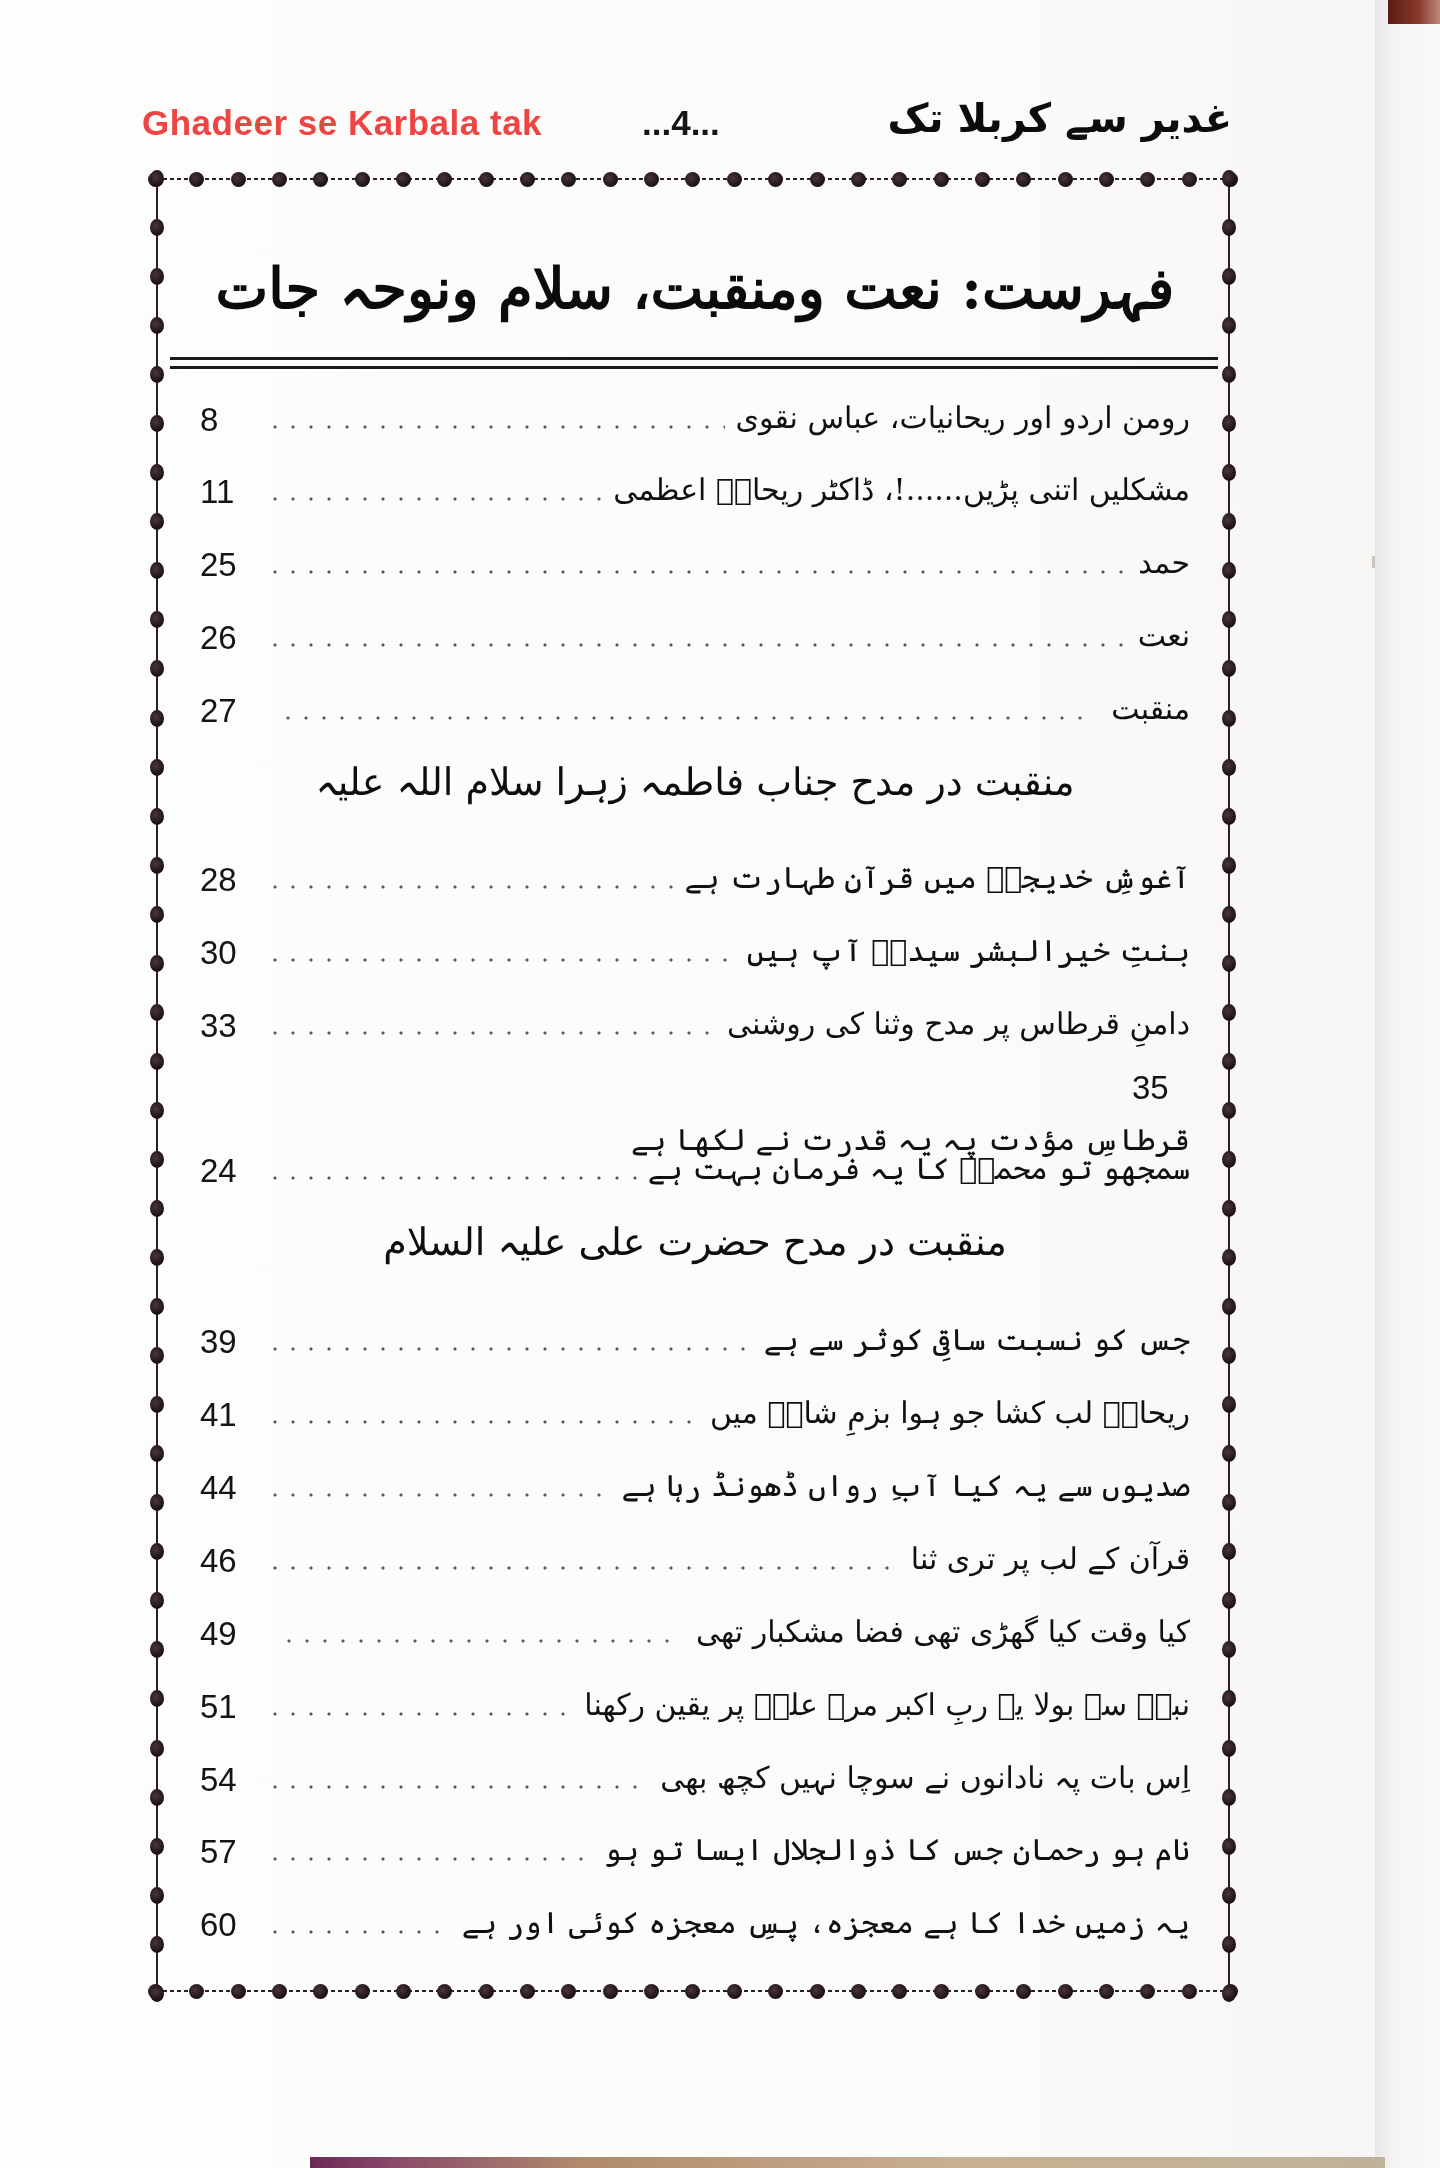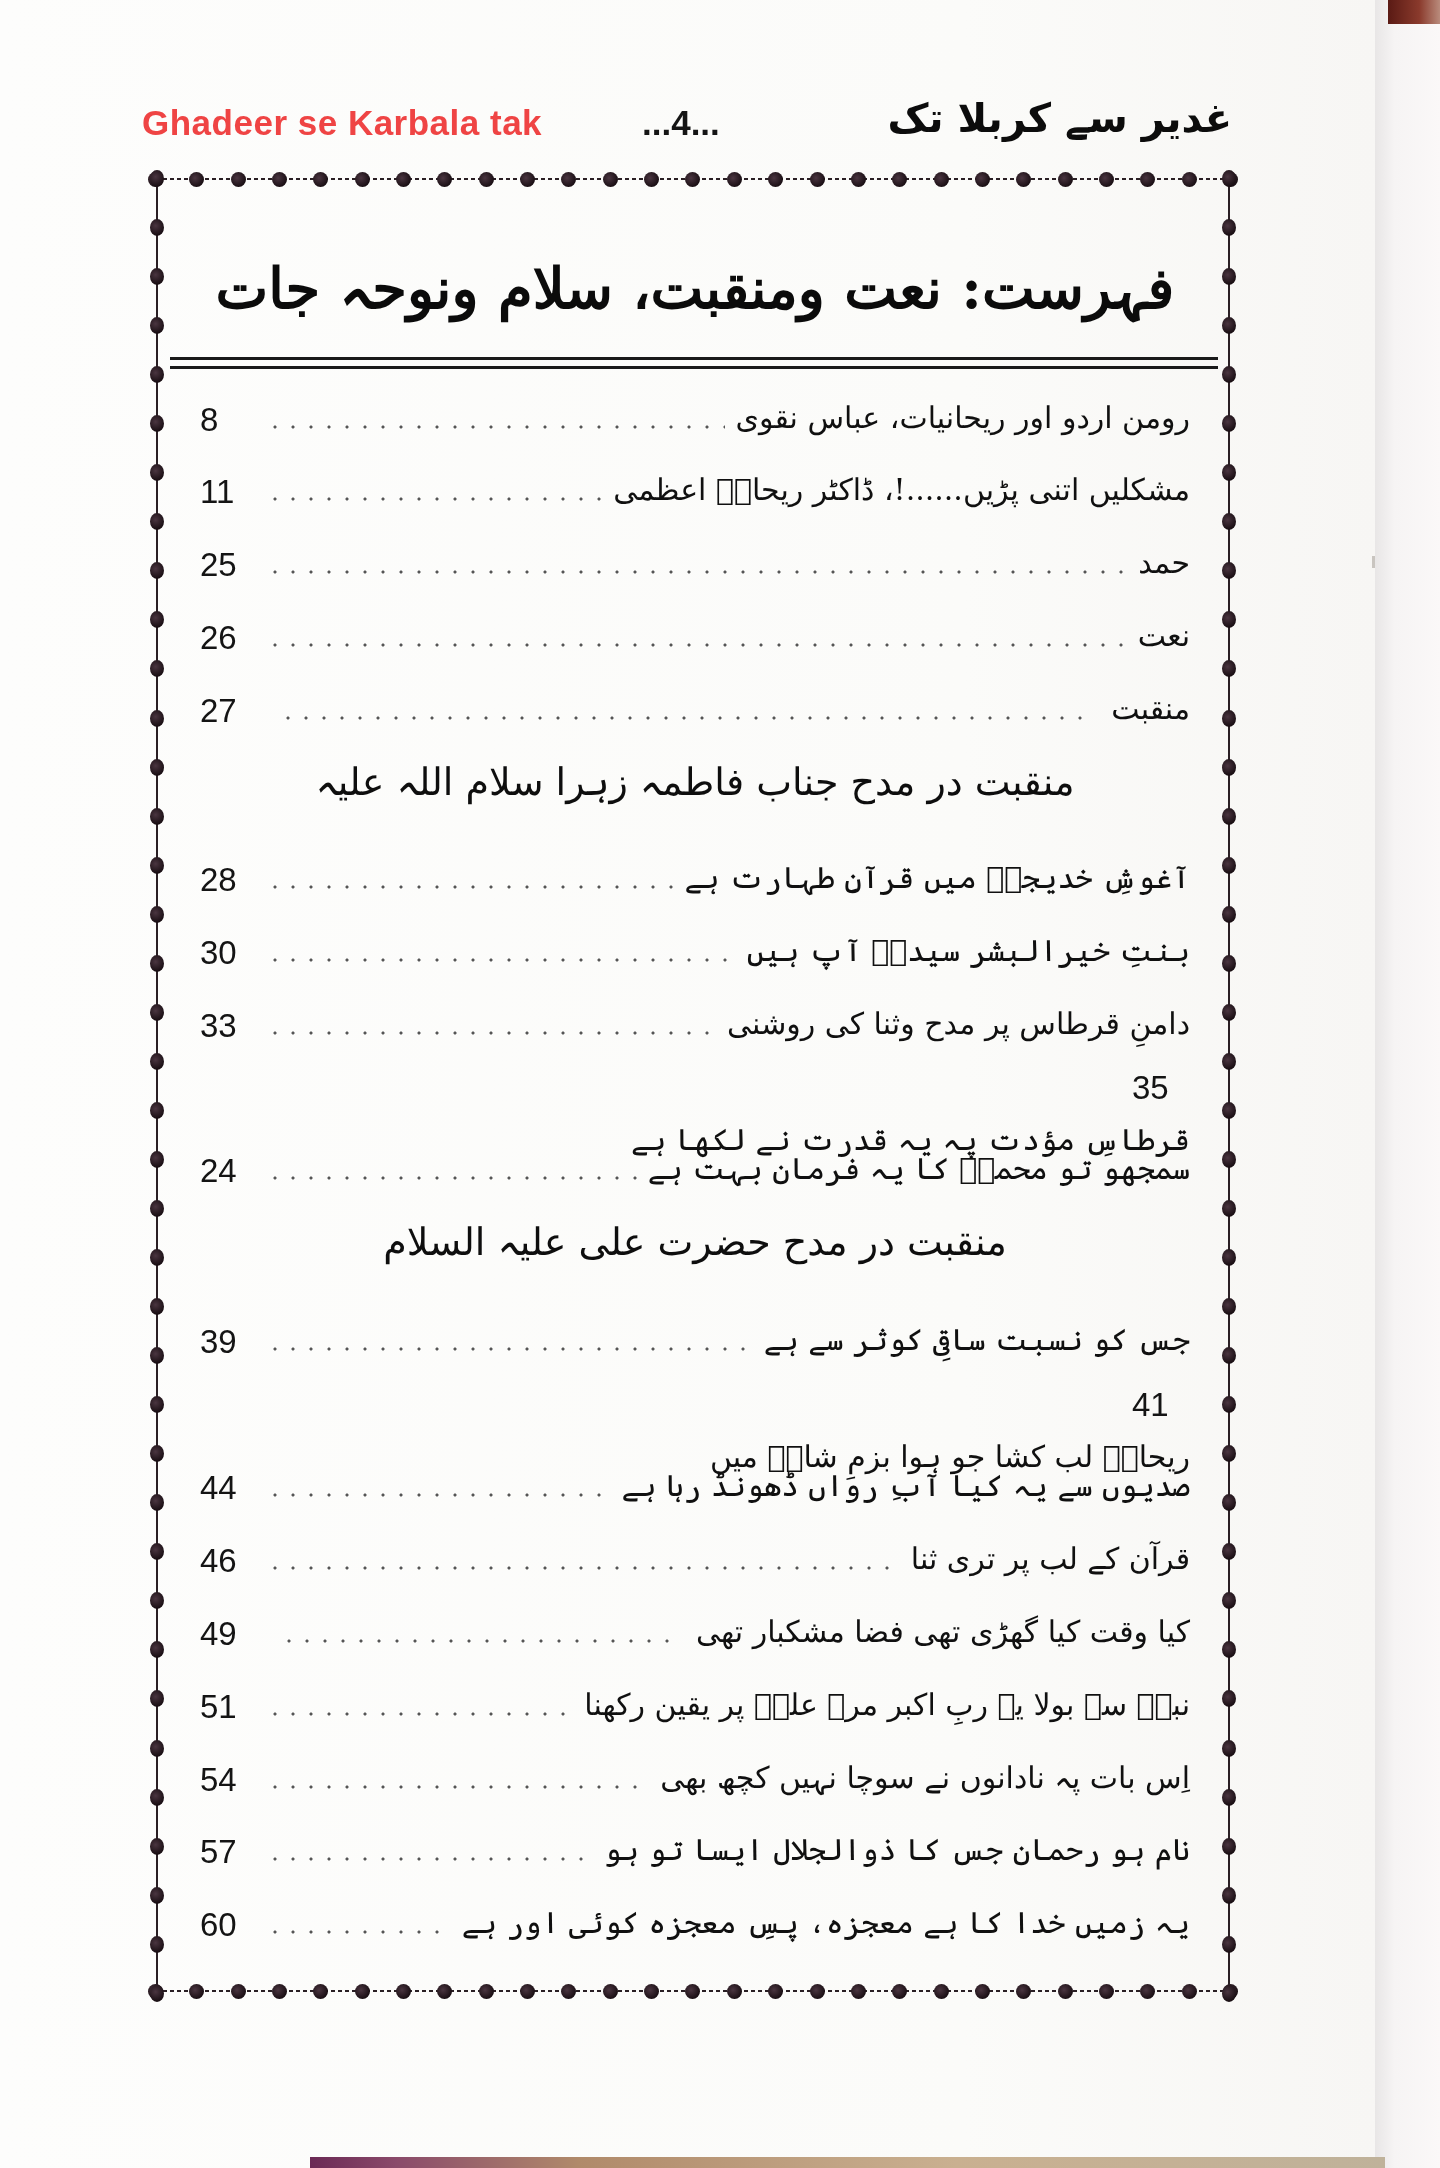--- a/index.html
+++ b/index.html
@@ -310,21 +310,21 @@
     <span class="toc-dots"></span>
     <span class="toc-text">سمجھو تو محمدؐ کا یہ فرمان بہت ہے</span>
   </div>
 
   <div class="toc-section" style="top:830px;">منقبت در مدح حضرت علی علیہ السلام</div>
   <div class="toc-row" style="top:922px;">
     <span class="toc-page">39</span>
     <span class="toc-dots"></span>
     <span class="toc-text">جس کو نسبت ساقیِ کوثر سے ہے</span>
   </div>
-  <div class="toc-row" style="top:995px;flex-direction:column;">
+  <div class="toc-row" style="top:995px;">
     <span class="toc-page">41</span>
     <span class="toc-dots"></span>
     <span class="toc-text">ریحانؔ لب کشا جو ہوا بزمِ شاہؑ میں</span>
   </div>
   <div class="toc-row" style="top:1068px;">
     <span class="toc-page">44</span>
     <span class="toc-dots"></span>
     <span class="toc-text">صدیوں سے یہ کیا آبِ رواں ڈھونڈ رہا ہے</span>
   </div>
   <div class="toc-row" style="top:1141px;">

